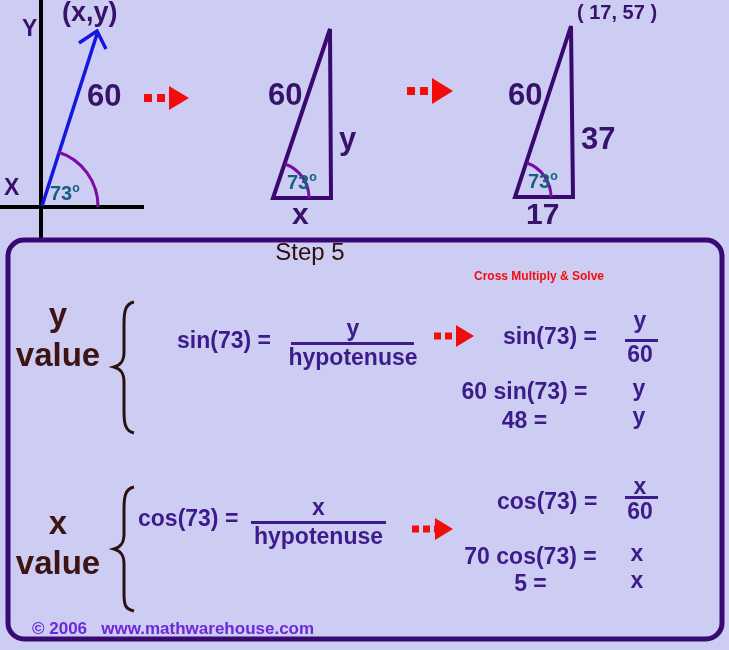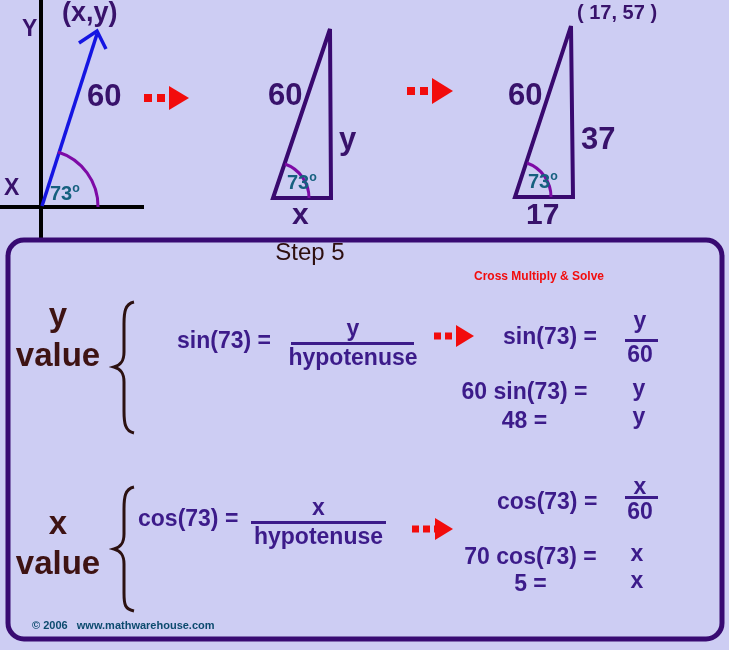--- a/index.html
+++ b/index.html
@@ -14,21 +14,21 @@
   .teal   { font-weight:bold; color:#16607f; white-space:nowrap; }
   .eq     { font-weight:bold; color:#3c1b8a; font-size:23px; white-space:nowrap; }
   .maroon { font-weight:bold; color:#3e1313; font-size:33px; }
   .redtxt { font-weight:bold; color:#f20c0c; white-space:nowrap; }
   .stephdr{ color:#2d0e0e; font-size:24px; }
   .center { text-align:center; }
   .right  { text-align:center; }
   .bar    { background:#3c1b8a; height:3px; }
   .pre    { white-space:pre; }
   sup.deg { font-size:0.62em; vertical-align:super; line-height:0; }
-  .copyright { font-weight:bold; color:#0c4a6e; font-size:11px; }
+  .copyright { font-weight:bold; color:#6d28d9; font-size:17px; }
 </style>
 </head>
 <body>
 
 <div class="canvas">
 
   <svg class="layer" width="729" height="650" viewBox="0 0 729 650">
 
     <line x1="41" y1="0" x2="41" y2="240" stroke="#000" stroke-width="4"></line>
     <line x1="0" y1="207" x2="144" y2="207" stroke="#000" stroke-width="4"></line>

